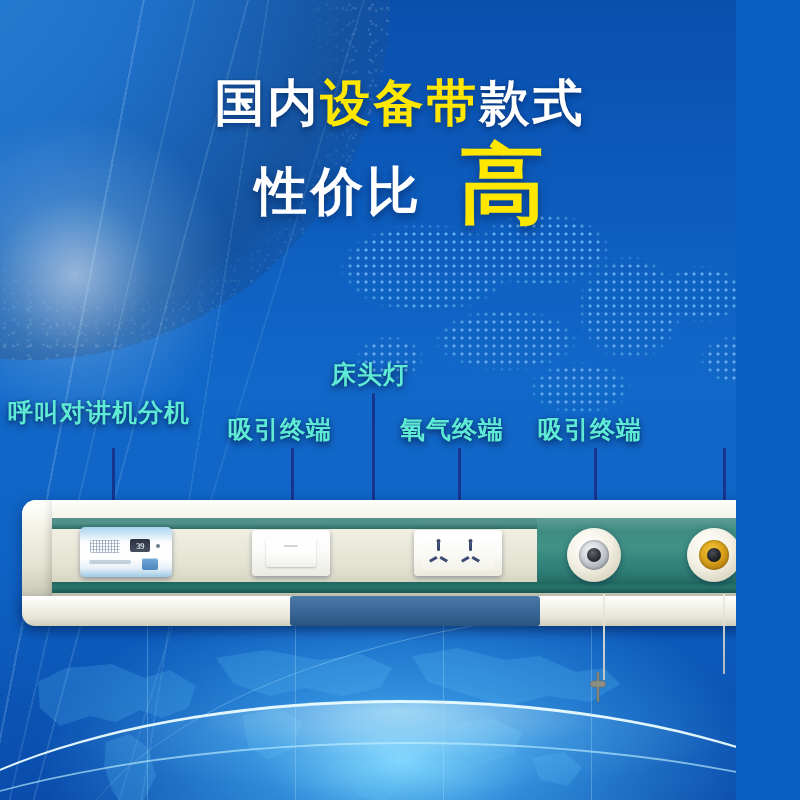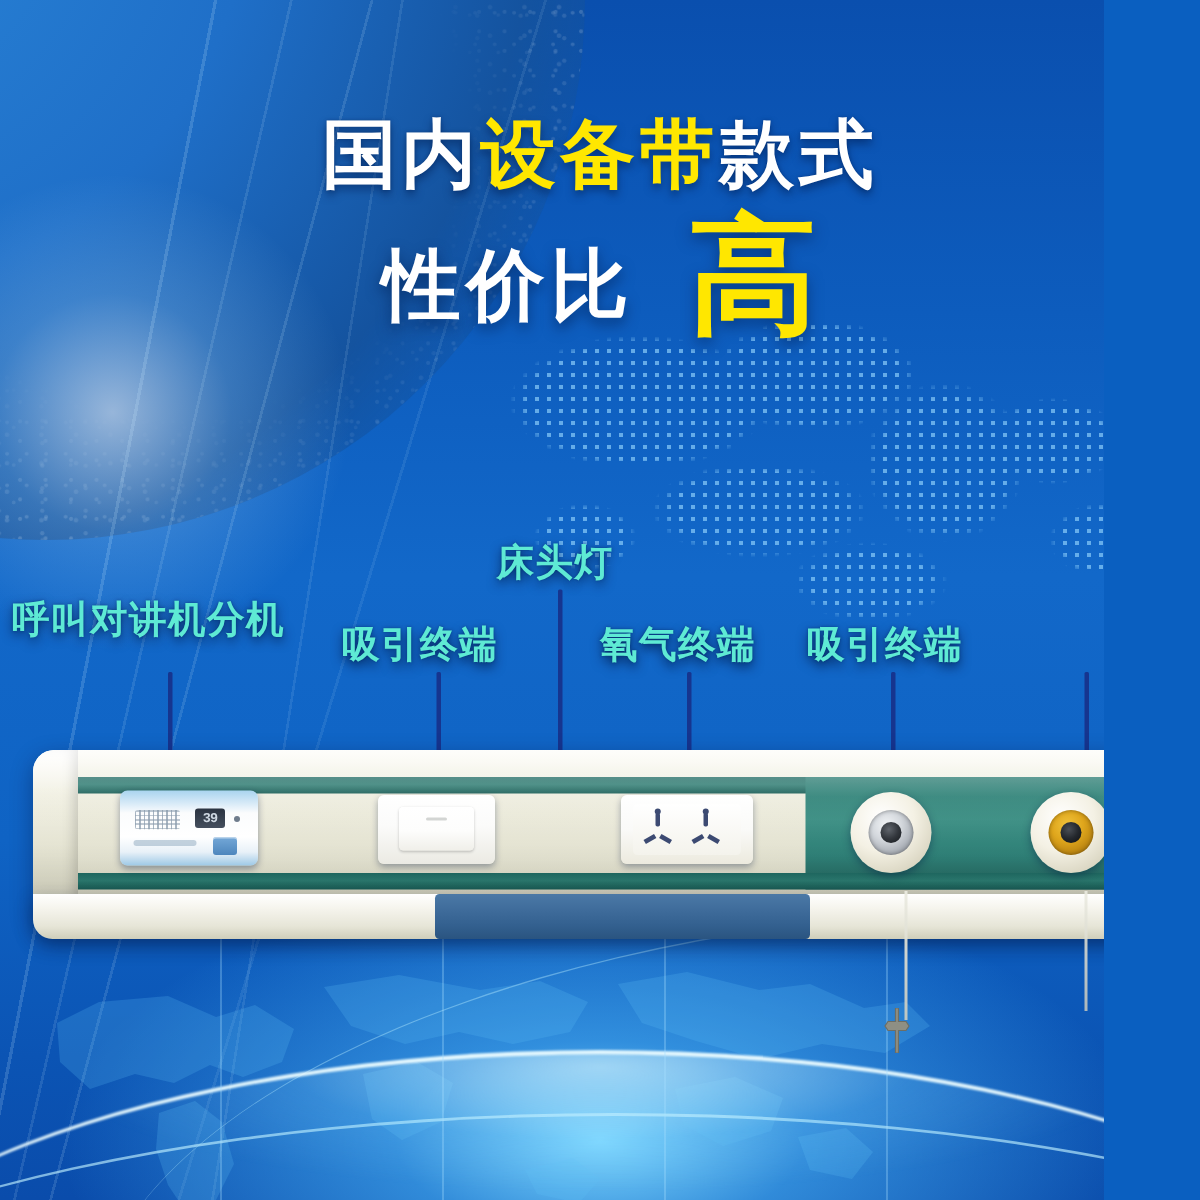--- a/index.html
+++ b/index.html
@@ -226,21 +226,21 @@
       repeating-linear-gradient(90deg, rgba(120,140,160,.75) 0 1px, transparent 1px 3px),
       repeating-linear-gradient(0deg, rgba(120,140,160,.55) 0 1px, transparent 1px 3px);
     border-radius:2px; opacity:.85;
   }
   .ic-display{
     position:absolute; left:50px; top:12px; width:20px; height:13px;
     background:linear-gradient(180deg,#2b3340,#454f5e);
     border-radius:2px;
     color:#cfd8e2; font-size:9px; font-weight:bold;
     display:flex; align-items:center; justify-content:center;
-    font-family:Liberation Mono, monospace;
+    font-family:Liberation Serif, serif;
     letter-spacing:-.5px;
   }
   .ic-dot{ position:absolute; left:76px; top:17px; width:4px; height:4px; border-radius:50%; background:#6f7c8c; }
   .ic-slot{ position:absolute; left:9px; top:33px; width:42px; height:4px; border-radius:2px; background:rgba(150,175,195,.55); }
   .ic-btn{
     position:absolute; left:62px; top:31px; width:16px; height:12px; border-radius:2px;
     background:linear-gradient(180deg,#74a8d8,#4d86bd);
     box-shadow:inset 0 1px 0 rgba(255,255,255,.5);
   }
 

